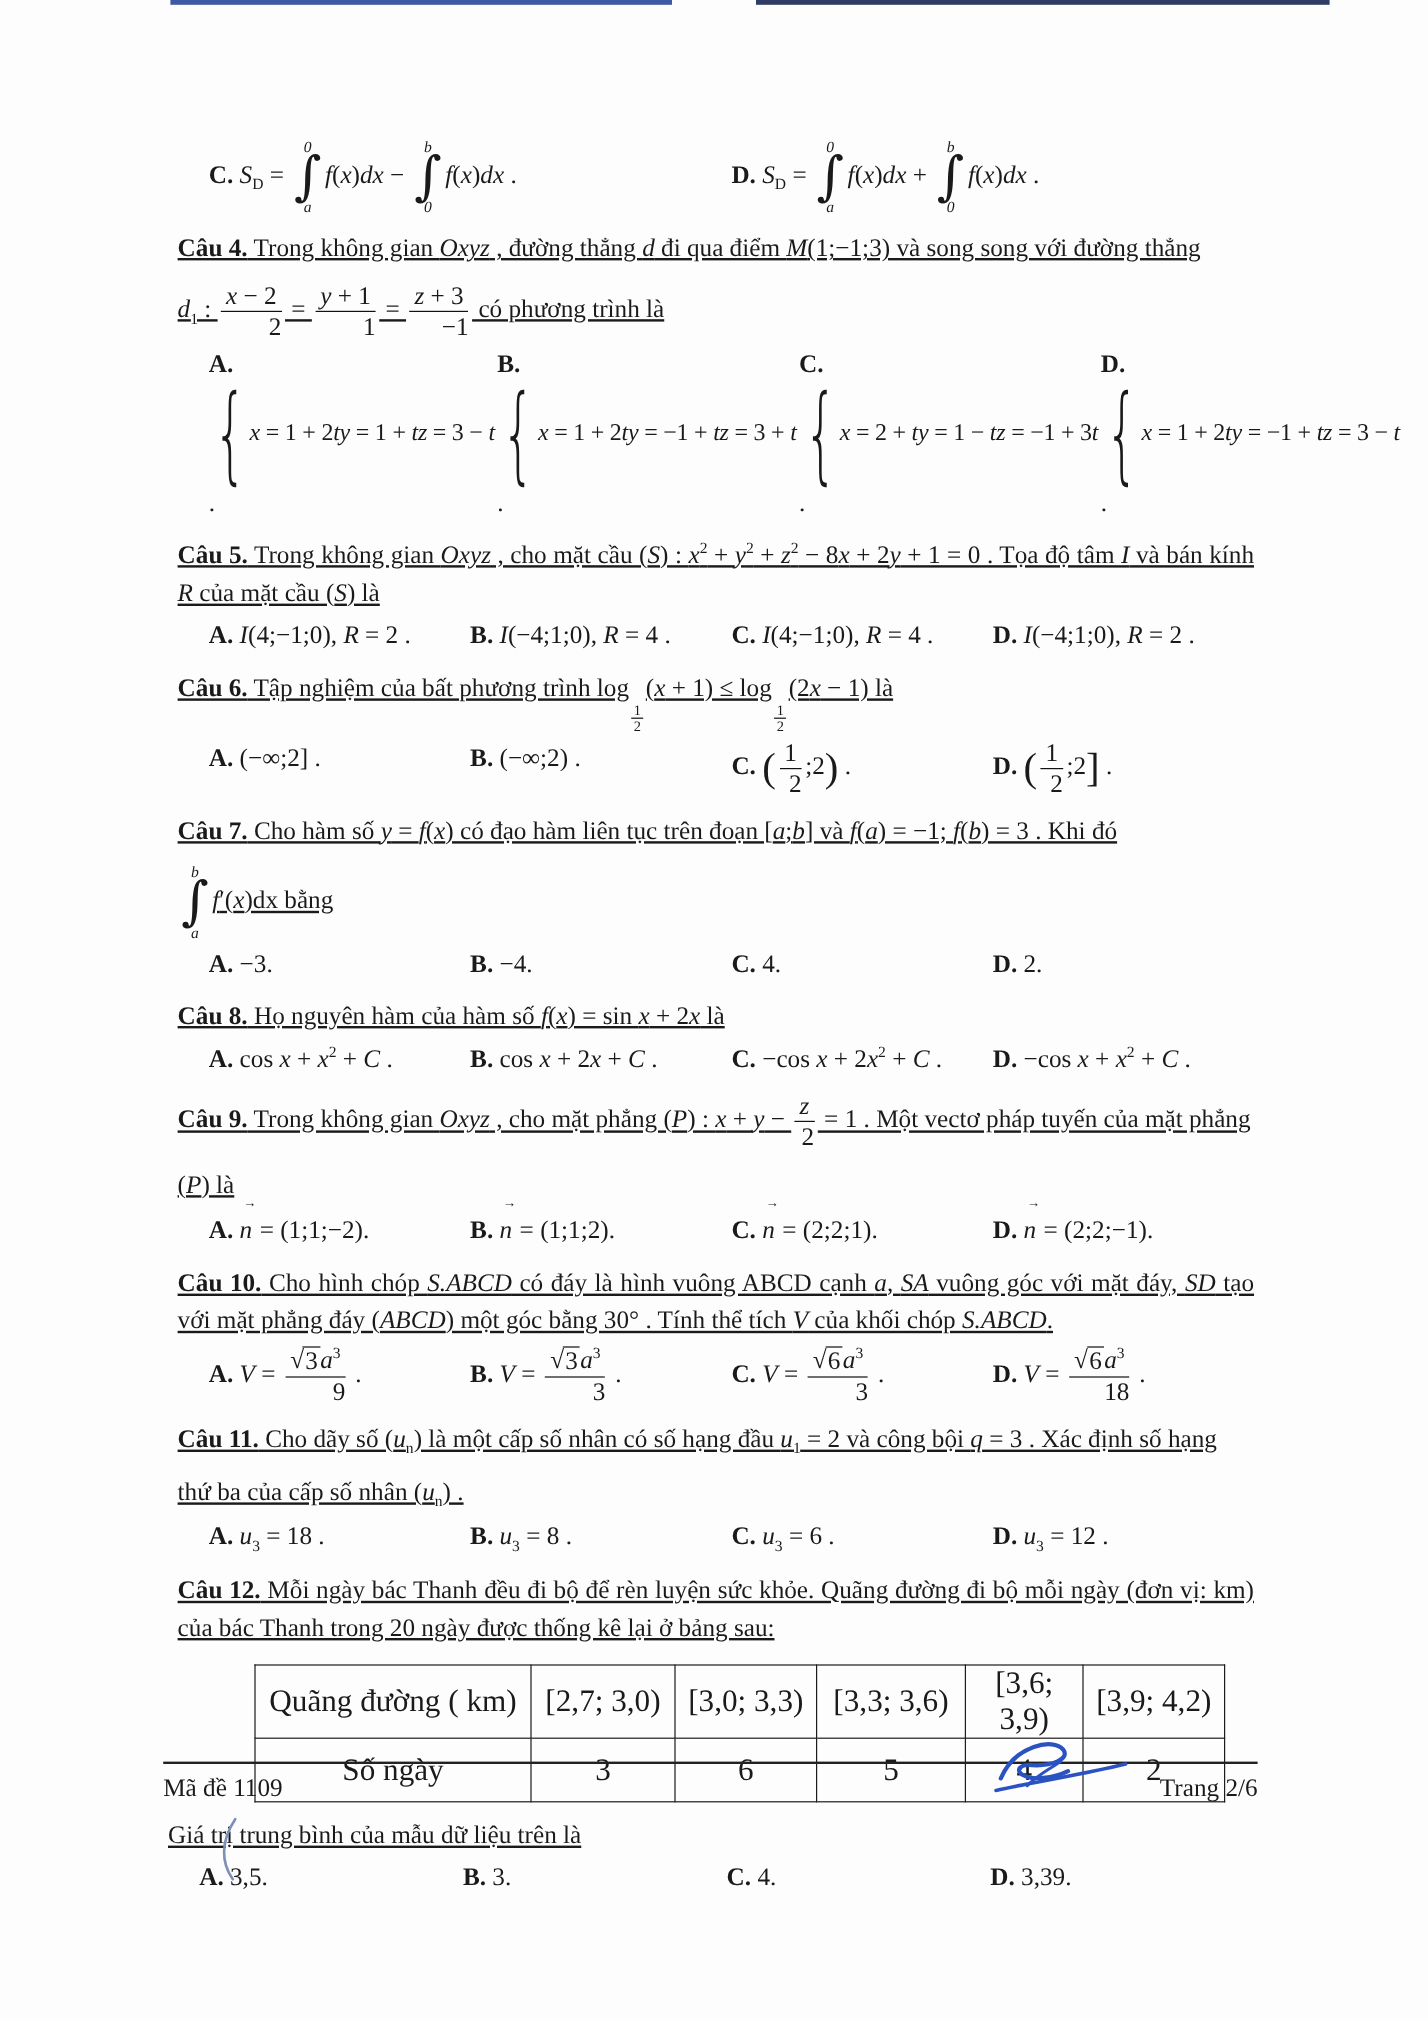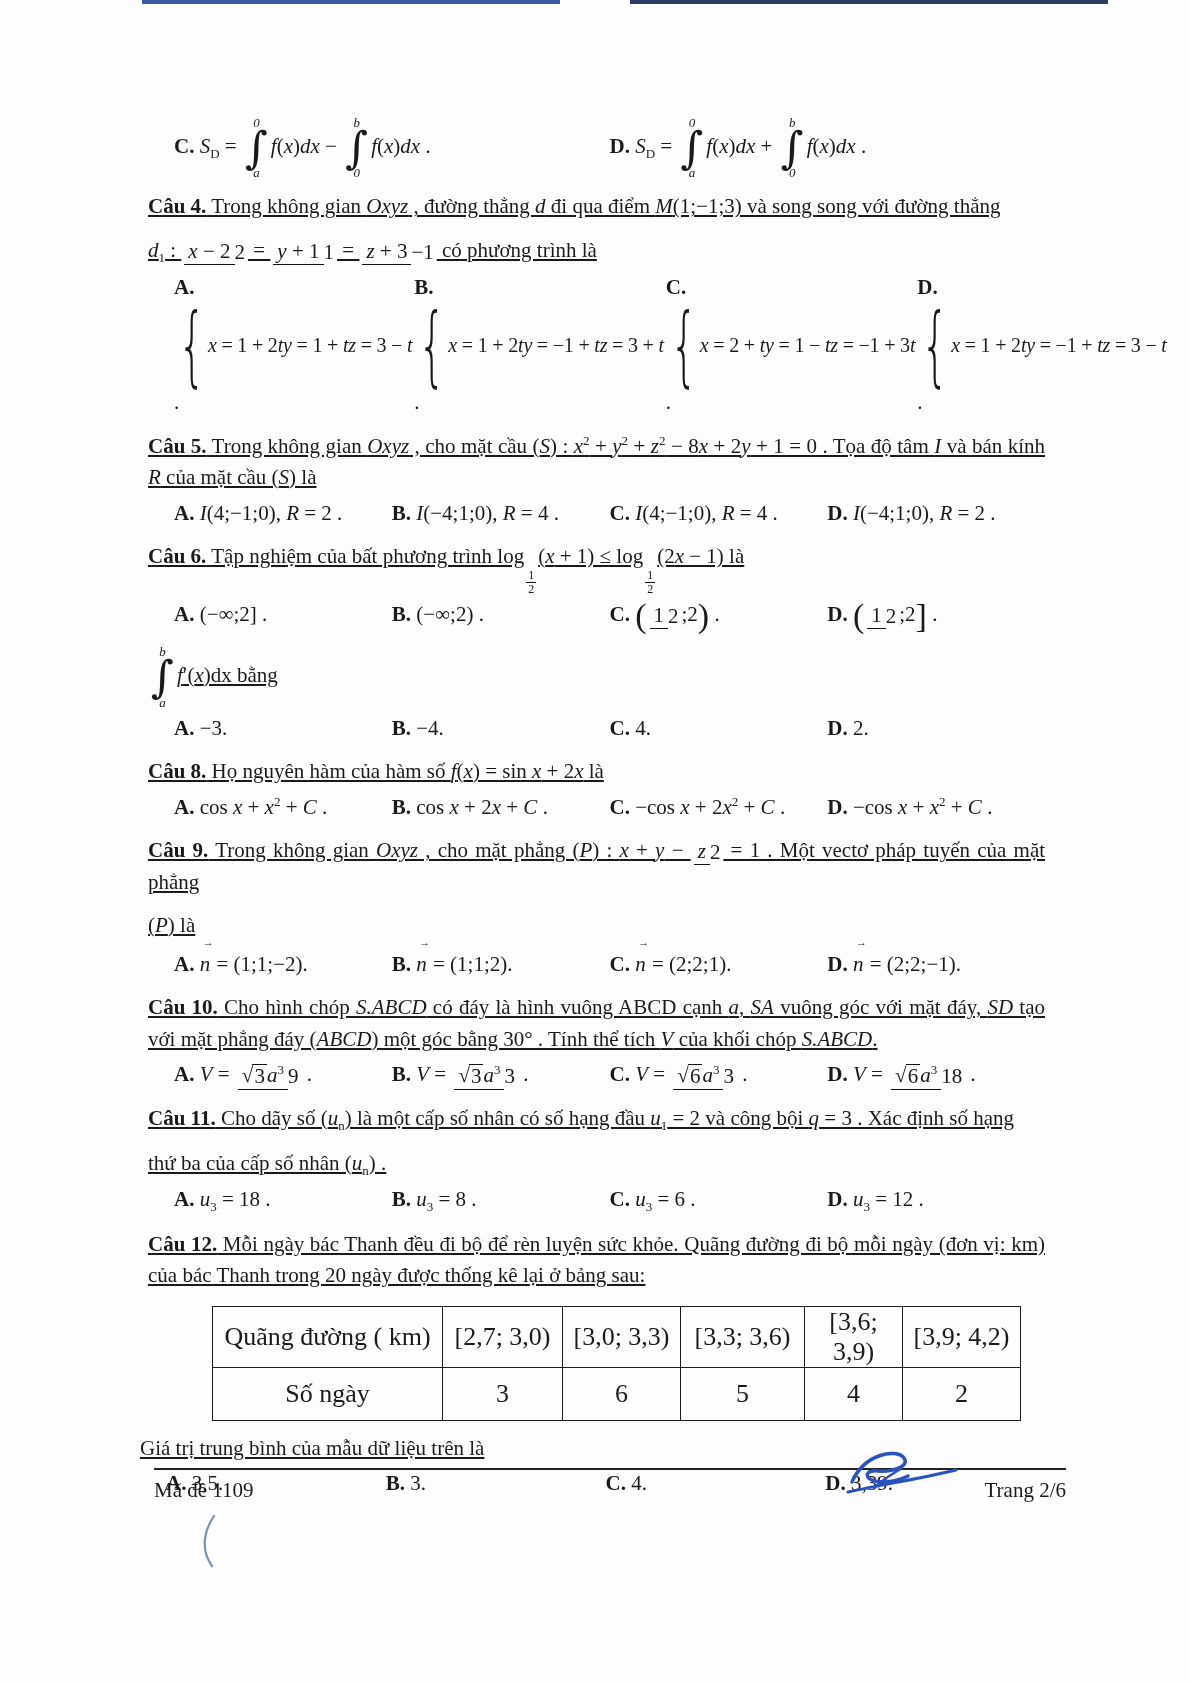--- a/index.html
+++ b/index.html
@@ -11,21 +11,21 @@
   }
   .scanline{position:absolute;top:0;height:4px;}
   .content{position:absolute;left:148px;top:112px;width:897px;}
   .para{text-align:justify;line-height:1.5;margin:12px 0 4px;text-decoration:underline;}
   .para i, i.mv{font-style:italic;}
   b.qlabel,b.olabel{font-weight:bold;}
   .optrow{display:flex;margin:4px 0 8px;padding-left:26px;}
   .optrow .opt{flex:1 1 0;line-height:1.5;}
   .optrow.two .opt{flex:0 0 50%;}
   
-  .frac{display:inline-flex;flex-direction:row;align-items:center;vertical-align:middle;margin:0 3px;line-height:1.1;}
+  .frac{display:inline-flex;flex-direction:column;align-items:flex-end;vertical-align:middle;margin:0 3px;line-height:1.1;}
   .frac .num{padding:0 4px 1px;border-bottom:1.4px solid #111;}
   .frac .den{padding-top:1px;}
   
   .intwrap{display:inline-flex;flex-direction:column;align-items:center;vertical-align:middle;margin:0 3px;line-height:1;}
   .intwrap .ilim{font-size:13px;font-style:italic;line-height:1;}
   .intwrap .isym{font-size:44px;line-height:.85;font-family:"DejaVu Serif",serif;}
   
   .cases{display:inline-flex;align-items:center;vertical-align:middle;margin-right:2px;}
   .cases .brace{font-family:"DejaVu Sans",sans-serif;font-weight:300;font-size:88px;line-height:84px;display:inline-block;transform:scaleX(.5);margin:0 -12px 0 -10px;}
   .cases .crows{display:inline-flex;text-align:right;}
@@ -41,21 +41,21 @@
   .subfrac{display:inline-flex;flex-direction:column;align-items:center;font-size:12px;line-height:1.05;vertical-align:-16px;margin:0 2px;}
   .subfrac .sfn{border-bottom:1px solid #111;padding:0 2px;}
   
   .bigp{font-size:34px;line-height:1;vertical-align:middle;font-weight:400;}
   sub{font-size:13px;}
   sup{font-size:13px;}
   
   .q12table{border-collapse:collapse;margin:14px 0 8px 64px;}
   .q12table td{border:1.7px solid #1c1c1c;text-align:center;vertical-align:middle;height:52px;padding:0 6px;font-size:26px;}
   
-  .footer{position:absolute;left:154px;top:1468px;width:912px;border-top:2px solid #222;}
+  .footer{position:absolute;left:136px;top:1468px;width:912px;border-top:2px solid #222;}
   .footer-row{display:flex;justify-content:space-between;padding-top:8px;}
   .sig{position:absolute;right:102px;top:-28px;}
   .penmark{position:absolute;left:38px;top:42px;}
 </style>
 </head>
 <body>
 
 <div class="scanline" style="left: 142px; width: 418px; background: rgb(64, 89, 165);"></div>
 <div class="scanline" style="left: 630px; width: 478px; background: rgb(47, 61, 102);"></div>
 
@@ -145,20 +145,21 @@
         <div class="opt"><b class="olabel">B.</b> (−∞;2) .</div>
         <div class="opt"><b class="olabel">C.</b> <span class="bigp">(</span><span class="frac">
             <span class="num">1</span>
             <span class="den">2</span>
           </span>;2<span class="bigp">)</span> .</div>
         <div class="opt"><b class="olabel">D.</b> <span class="bigp">(</span><span class="frac">
             <span class="num">1</span>
             <span class="den">2</span>
           </span>;2<span class="bigp">]</span> .</div>
       </div>
+      <div class="para"><b class="qlabel">Câu 7.</b> Cho hàm số <i class="mv">y</i> = <i class="mv">f</i>(<i class="mv">x</i>) có đạo hàm liên tục trên đoạn [<i class="mv">a</i>;<i class="mv">b</i>] và <i class="mv">f</i>(<i class="mv">a</i>) = −1; <i class="mv">f</i>(<i class="mv">b</i>) = 3 . Khi đó</div>
       <div class="para"><span class="intwrap">
           <span class="ilim">b</span>
           <span class="isym">∫</span>
           <span class="ilim">a</span>
         </span><i class="mv">f</i>′(<i class="mv">x</i>)dx bằng</div>
       <div class="optrow">
         <div class="opt"><b class="olabel">A.</b> −3.</div>
         <div class="opt"><b class="olabel">B.</b> −4.</div>
         <div class="opt"><b class="olabel">C.</b> 4.</div>
         <div class="opt"><b class="olabel">D.</b> 2.</div>

